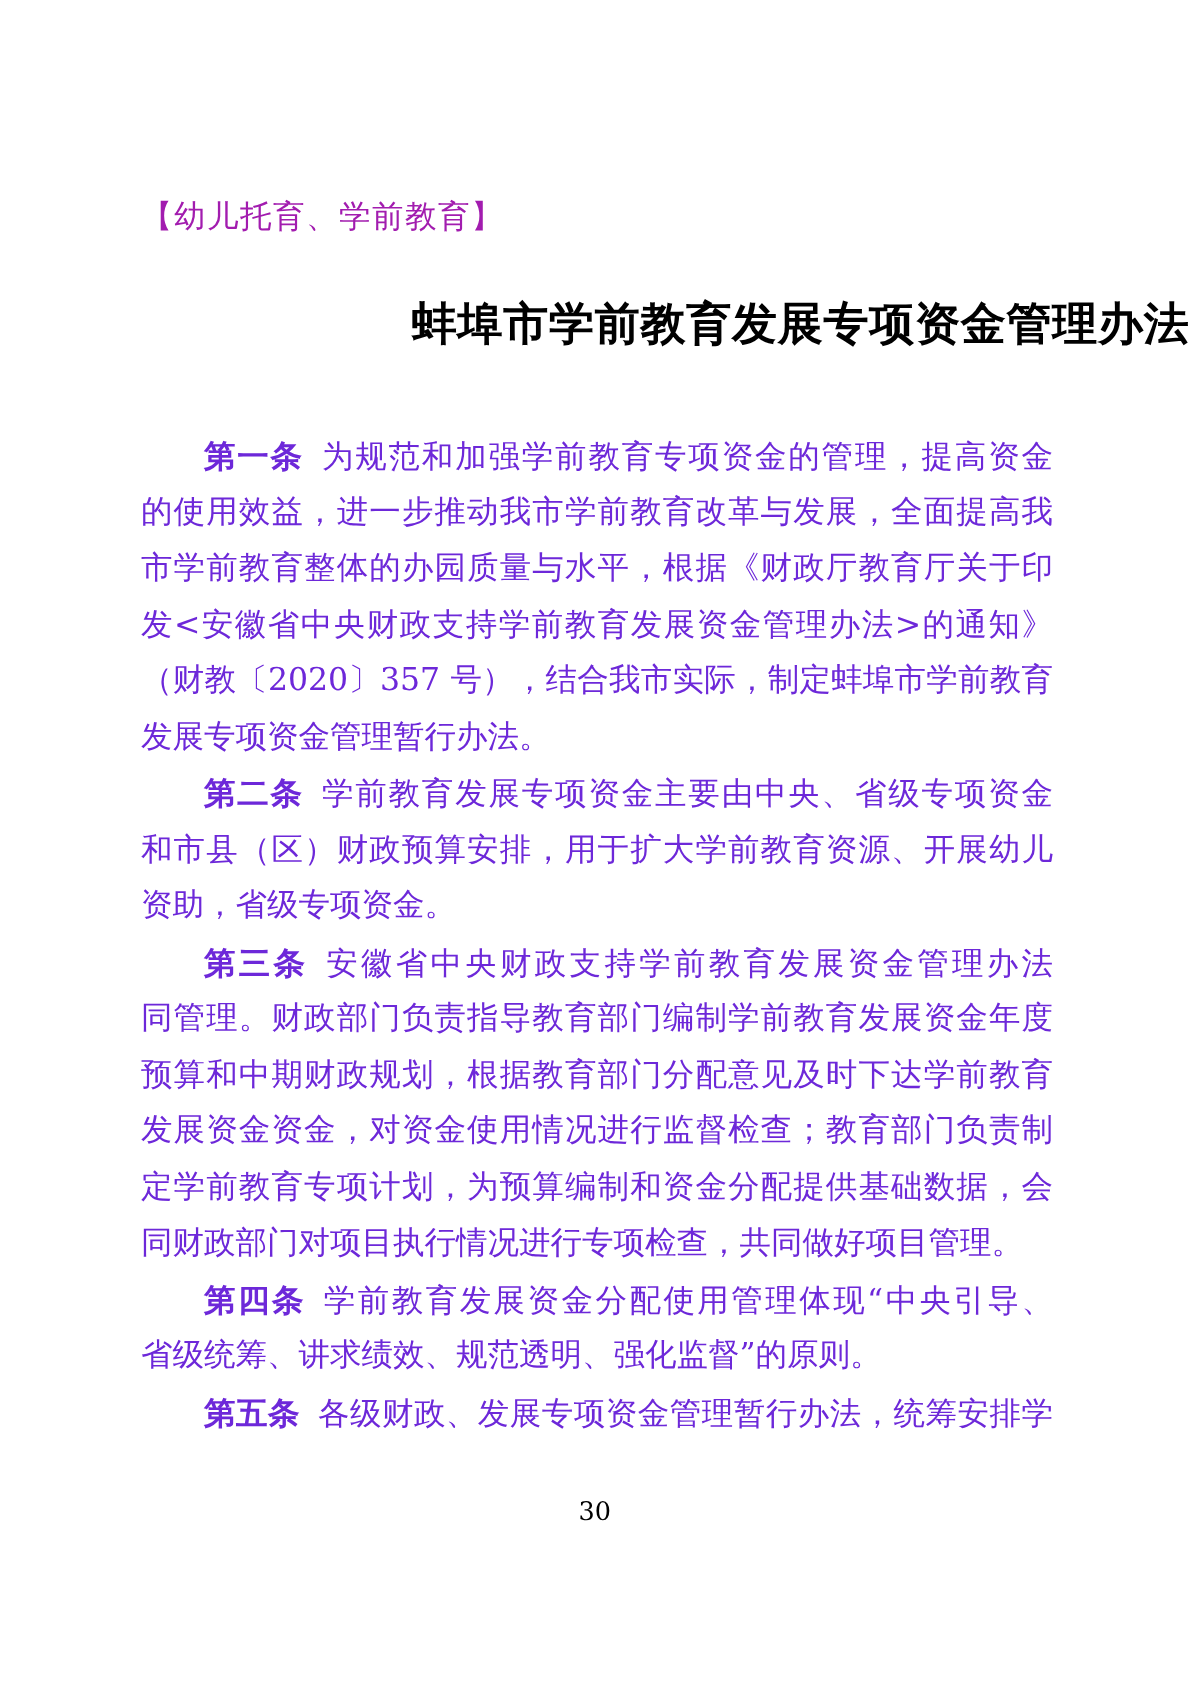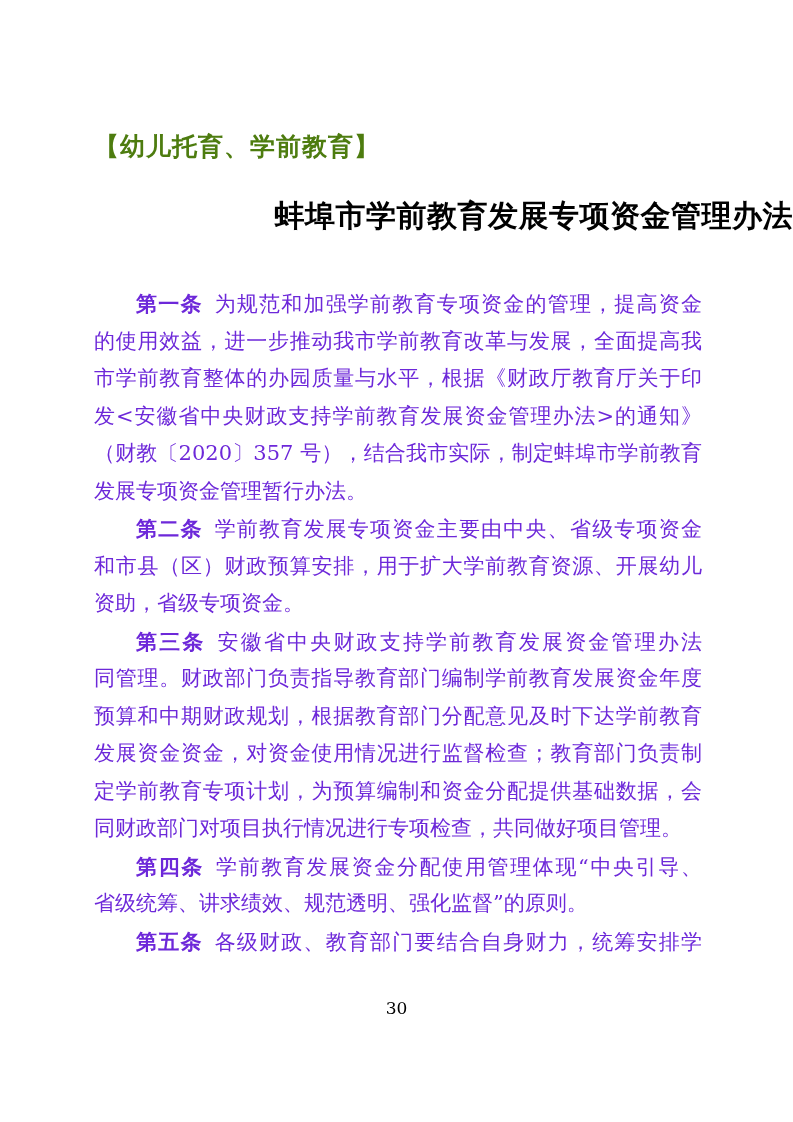--- a/index.html
+++ b/index.html
@@ -14,24 +14,24 @@
     background: #ffffff;
     overflow: hidden;
     font-family: "DejaVu Serif", serif;
     color: #000000;
   }
   .section-header {
     position: absolute;
     left: 94px;
     top: 130px;
     font-family: "Liberation Sans", sans-serif;
-    font-weight: bold;
-    font-size: 25px;
+    font-weight: normal;
+    font-size: 21px;
     letter-spacing: 1px;
-    color: #4d7c0f;
+    color: #a21caf;
     white-space: nowrap;
   }
   .doc-title {
     position: absolute;
     left: 0;
     top: 196px;
     width: 793px;
     margin: 0;
     text-align: right;
     font-family: "DejaVu Serif", serif;
@@ -97,17 +97,17 @@
       <div class="line jl">和市县（区）财政预算安排，用于扩大学前教育资源、开展幼儿</div>
       <div class="line">资助，省级专项资金。</div>
       <div class="line first jl"><span class="art-label">第三条</span><span>安徽省中央财政支持学前教育发展资金管理办法</span></div>
       <div class="line jl">同管理。财政部门负责指导教育部门编制学前教育发展资金年度</div>
       <div class="line jl">预算和中期财政规划，根据教育部门分配意见及时下达学前教育</div>
       <div class="line jl">发展资金资金，对资金使用情况进行监督检查；教育部门负责制</div>
       <div class="line jl">定学前教育专项计划，为预算编制和资金分配提供基础数据，会</div>
       <div class="line">同财政部门对项目执行情况进行专项检查，共同做好项目管理。</div>
       <div class="line first jl"><span class="art-label">第四条</span><span>学前教育发展资金分配使用管理体现“中央引导、</span></div>
       <div class="line">省级统筹、讲求绩效、规范透明、强化监督”的原则。</div>
-      <div class="line first jl"><span class="art-label">第五条</span><span>各级财政、教育部门要结合自身财力，统筹安排学</span></div>
+      <div class="line first jl"><span class="art-label">第五条</span><span>各级财政、发展专项资金管理暂行办法，统筹安排学</span></div>
     </div>
 
   <div class="page-number">30</div>
 </div>
 
 </body></html>

